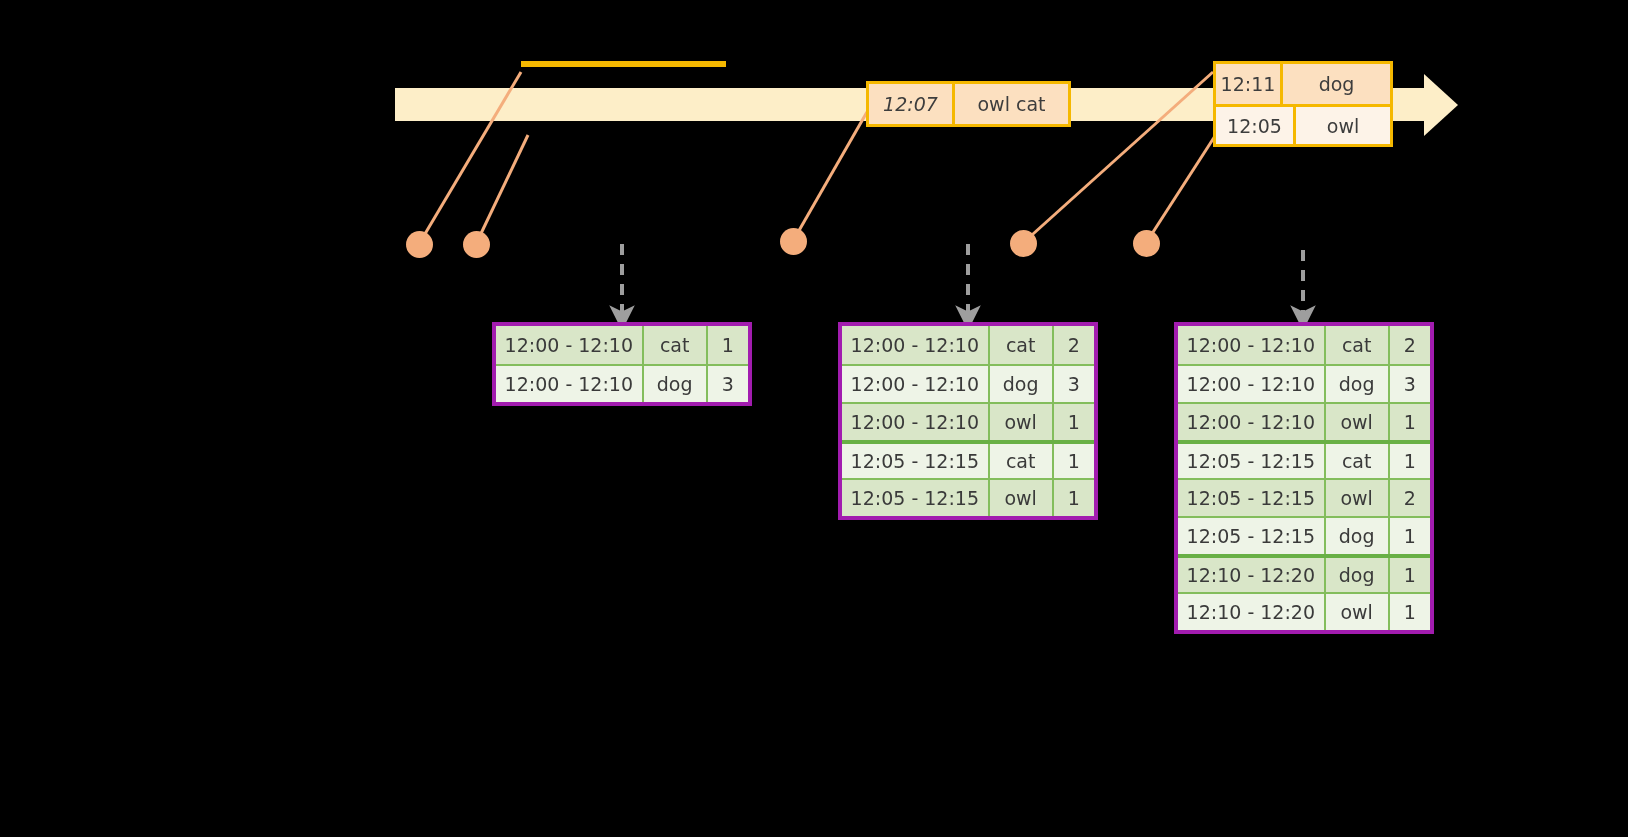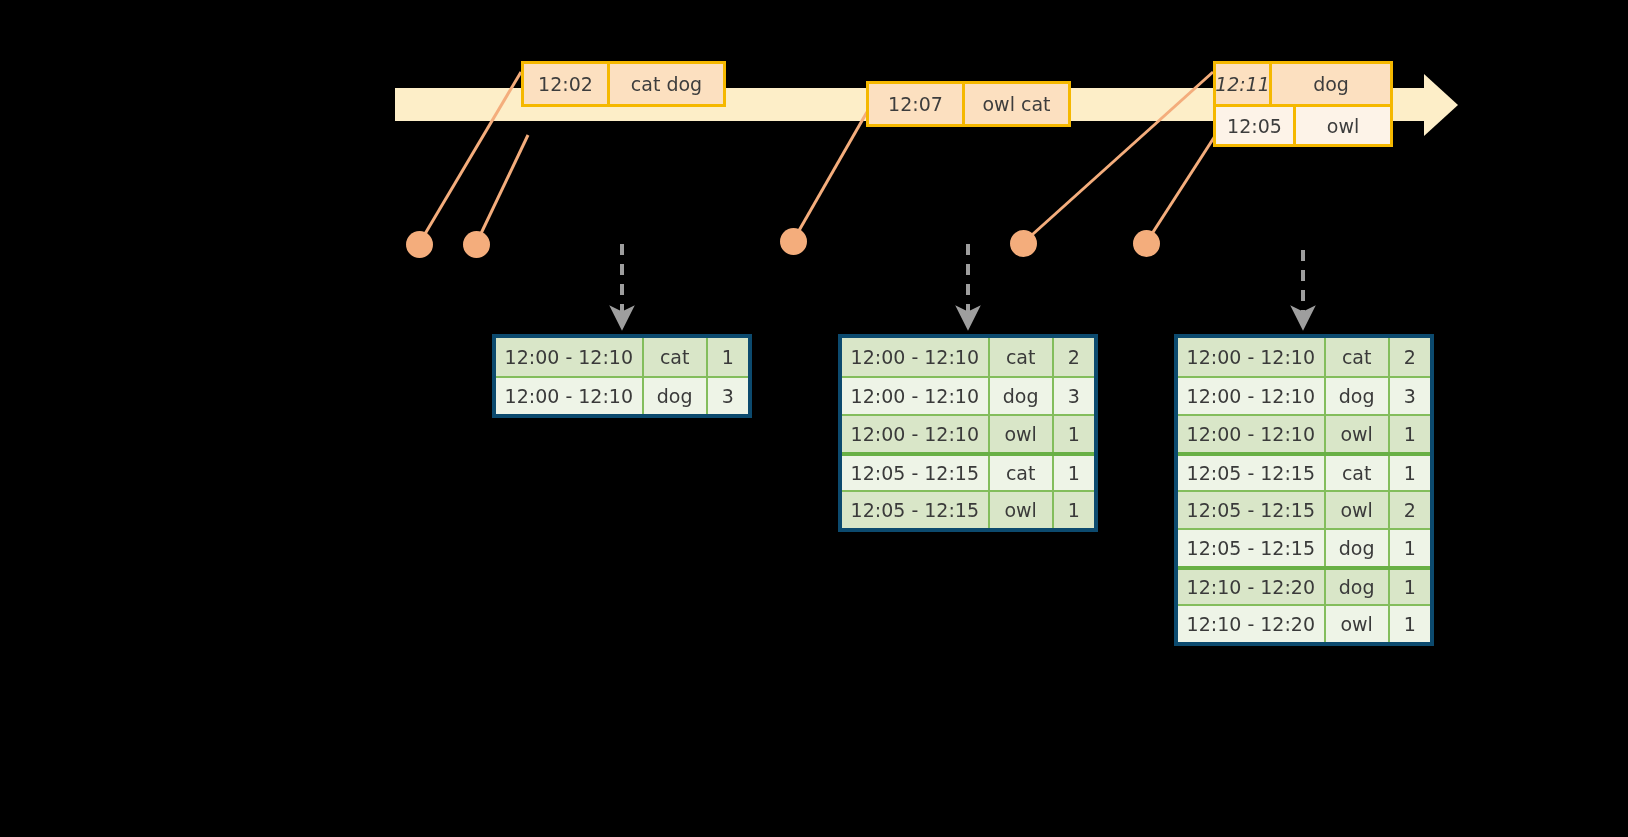--- a/index.html
+++ b/index.html
@@ -97,24 +97,23 @@
     position: absolute;
     width: 27px;
     height: 27px;
     border-radius: 50%;
     background: #f4ad7c;
   }
 
   
   .result-table {
     position: absolute;
-    border: 4px solid #0c4a6e;
+    border: 4px solid #a21caf;
     box-sizing: border-box;
     background: #eef3e6;
-    margin-top: 12px;
   }
   .res-row {
     display: flex;
     height: 38px;
     box-sizing: border-box;
     background: #eef4e7;
   }
   .res-row.shade {
     background: #d9e6c8;
   }
@@ -153,34 +152,30 @@
   <svg class="layer" id="connector-layer">
       <line x1="419" y1="244" x2="521" y2="72" stroke="#f4ad7c" stroke-width="3"></line>
       <line x1="476" y1="244" x2="528" y2="135" stroke="#f4ad7c" stroke-width="3"></line>
       <line x1="793" y1="241" x2="867" y2="112" stroke="#f4ad7c" stroke-width="3"></line>
       <line x1="1023" y1="243" x2="1213" y2="72" stroke="#f4ad7c" stroke-width="3"></line>
       <line x1="1146" y1="243" x2="1215" y2="136" stroke="#f4ad7c" stroke-width="3"></line>
     </svg>
 
   <div id="event-groups">
       <div class="event-box" style="left: 521px; top: 61px; width: 205px;">
-        <div class="event-row shade">
-          <div class="ev-time" style="width: 86px;">12:02</div>
-          <div class="ev-val">cat dog</div>
-        </div>
       </div>
       <div class="event-box" style="left: 866px; top: 81px; width: 205px;">
         <div class="event-row shade">
-          <div class="ev-time" style="width: 96px;">12:07</div>
+          <div class="ev-time" style="width: 86px; font-style: italic;">12:07</div>
           <div class="ev-val">owl cat</div>
         </div>
       </div>
       <div class="event-box" style="left: 1213px; top: 61px; width: 180px;">
         <div class="event-row shade">
-          <div class="ev-time" style="width: 56px; font-style: italic;">12:11</div>
+          <div class="ev-time" style="width: 67px;">12:11</div>
           <div class="ev-val">dog</div>
         </div>
         <div class="event-row">
           <div class="ev-time" style="width: 80px;">12:05</div>
           <div class="ev-val">owl</div>
         </div>
       </div>
     </div>
 
   <div id="dot-container">

